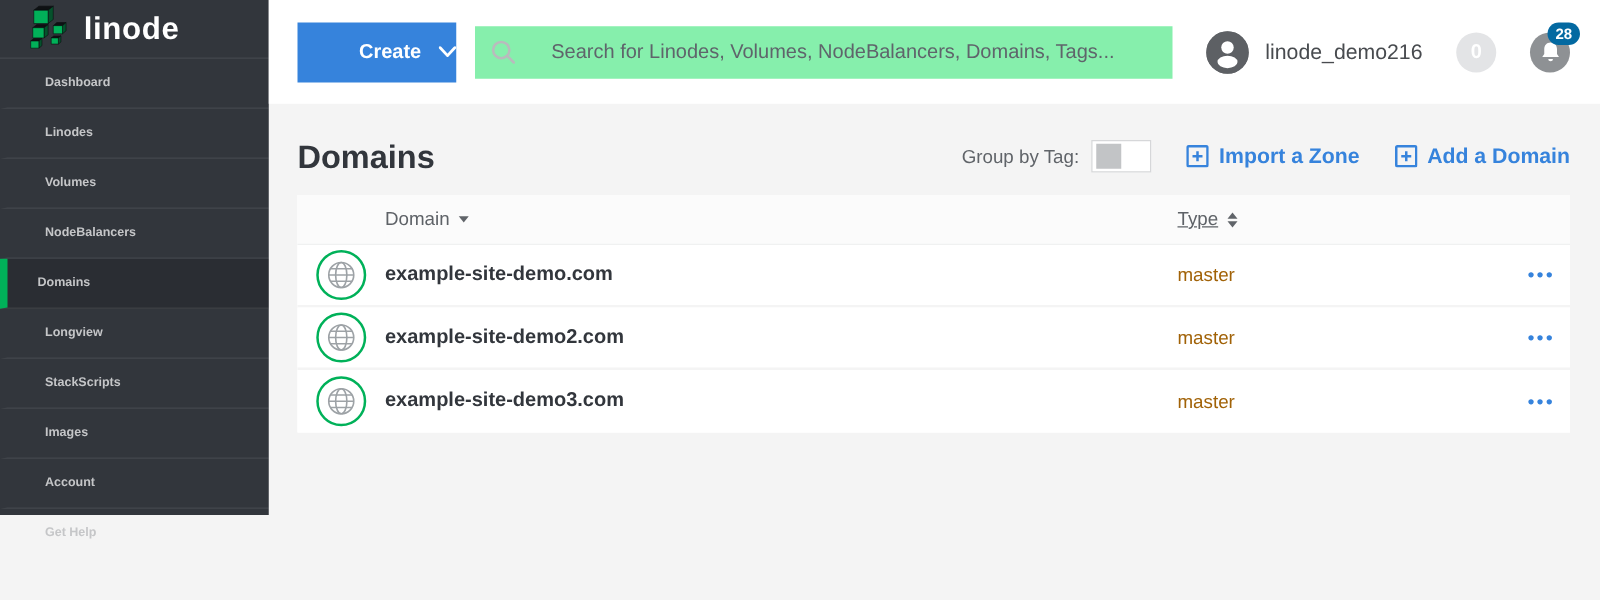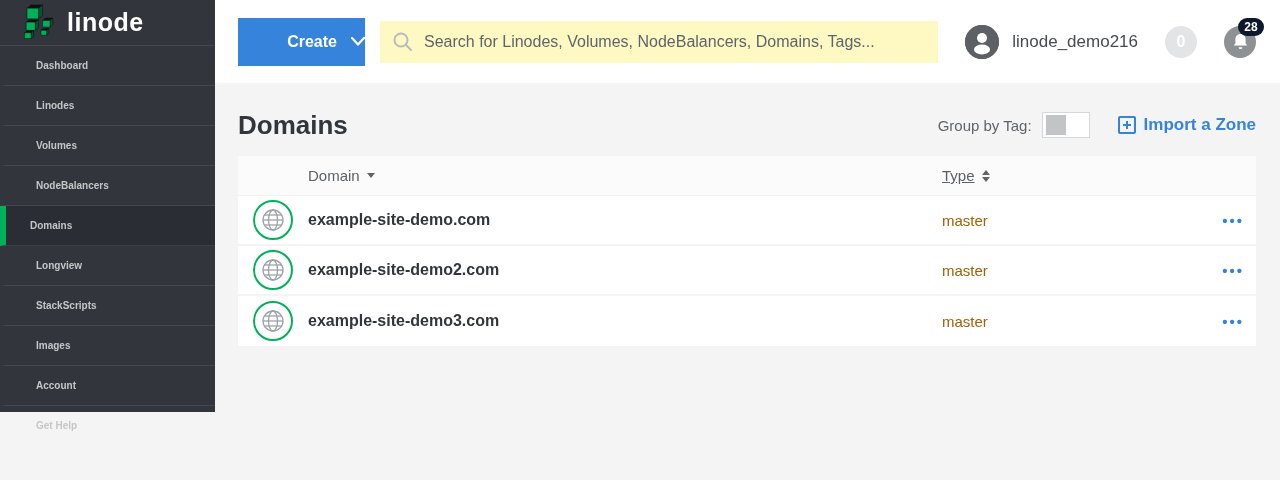--- a/index.html
+++ b/index.html
@@ -48,22 +48,22 @@
   }
   .create-btn {
     width:127px; height:48px; flex:none;
     background:#3683dc; color:#fff; border:none;
     font-family:"Liberation Sans", sans-serif;
     font-size:16px; font-weight:600;
     display:flex; align-items:center; justify-content:flex-end; gap:14px;
     cursor:pointer;
   }
   .search-wrap {
-    flex:1; height:42px; background:#fef9c3;
-    display:flex; align-items:center; padding:0 12px; gap:11px;
+    flex:1; height:42px; background:#86efac;
+    display:flex; align-items:center; padding:0 12px; gap:28px;
   }
   .search-wrap input {
     flex:1; border:none; background:transparent; outline:none;
     font-family:"Liberation Sans", sans-serif;
     font-size:16px; color:#32363c;
   }
   .search-wrap input::placeholder { color:#5f646b; opacity:1; }
   .top-right { display:flex; align-items:center; gap:27px; margin-left:12px; flex:none; }
   .user-menu { display:flex; align-items:center; gap:13px; cursor:pointer; }
   .avatar {
@@ -75,21 +75,21 @@
     width:32px; height:32px; border-radius:50%;
     display:flex; align-items:center; justify-content:center;
     font-size:16px; font-weight:700; color:#fff;
   }
   .community { background:#e3e4e6; cursor:pointer; }
   .bell-wrap { position:relative; }
   .bell { background:#8e9194; cursor:pointer; }
   .notif-badge {
     position:absolute; top:-8px; right:-8px;
     min-width:26px; height:18px; padding:0 6px;
-    background:#0f172a; border-radius:9px;
+    background:#0369a1; border-radius:9px;
     display:flex; align-items:center; justify-content:center;
     color:#fff; font-size:12px; font-weight:700;
   }
 
   
   .content { flex:1; padding:14px 24px 0 23px; }
   .title-row { display:flex; align-items:center; height:56px; margin-bottom:3px; }
   .page-title { font-size:26px; font-weight:700; color:#32363c; flex:1; }
   .controls { display:flex; align-items:center; gap:28px; }
   .group-by { display:flex; align-items:center; gap:10px; }
@@ -246,20 +246,30 @@
         <a class="link-btn">
           <span style="display:flex;">
             <svg width="18" height="18" viewBox="0 0 18 18">
                 <rect x="1" y="1" width="16" height="16" fill="none" stroke="#3683dc" stroke-width="2" rx="1"></rect>
                 <line x1="9" y1="5" x2="9" y2="13" stroke="#3683dc" stroke-width="2"></line>
                 <line x1="5" y1="9" x2="13" y2="9" stroke="#3683dc" stroke-width="2"></line>
               </svg>
           </span>
           <span>Import a Zone</span>
         </a>
+        <a class="link-btn">
+          <span style="display:flex;">
+            <svg width="18" height="18" viewBox="0 0 18 18">
+                <rect x="1" y="1" width="16" height="16" fill="none" stroke="#3683dc" stroke-width="2" rx="1"></rect>
+                <line x1="9" y1="5" x2="9" y2="13" stroke="#3683dc" stroke-width="2"></line>
+                <line x1="5" y1="9" x2="13" y2="9" stroke="#3683dc" stroke-width="2"></line>
+              </svg>
+          </span>
+          <span>Add a Domain</span>
+        </a>
       </div>
     </div>
 
     <div class="table">
       <div class="thead">
         <div class="th th-domain">
           <span>Domain</span>
           <span class="sort-caret caret-down"></span>
         </div>
         <div class="th th-type">

